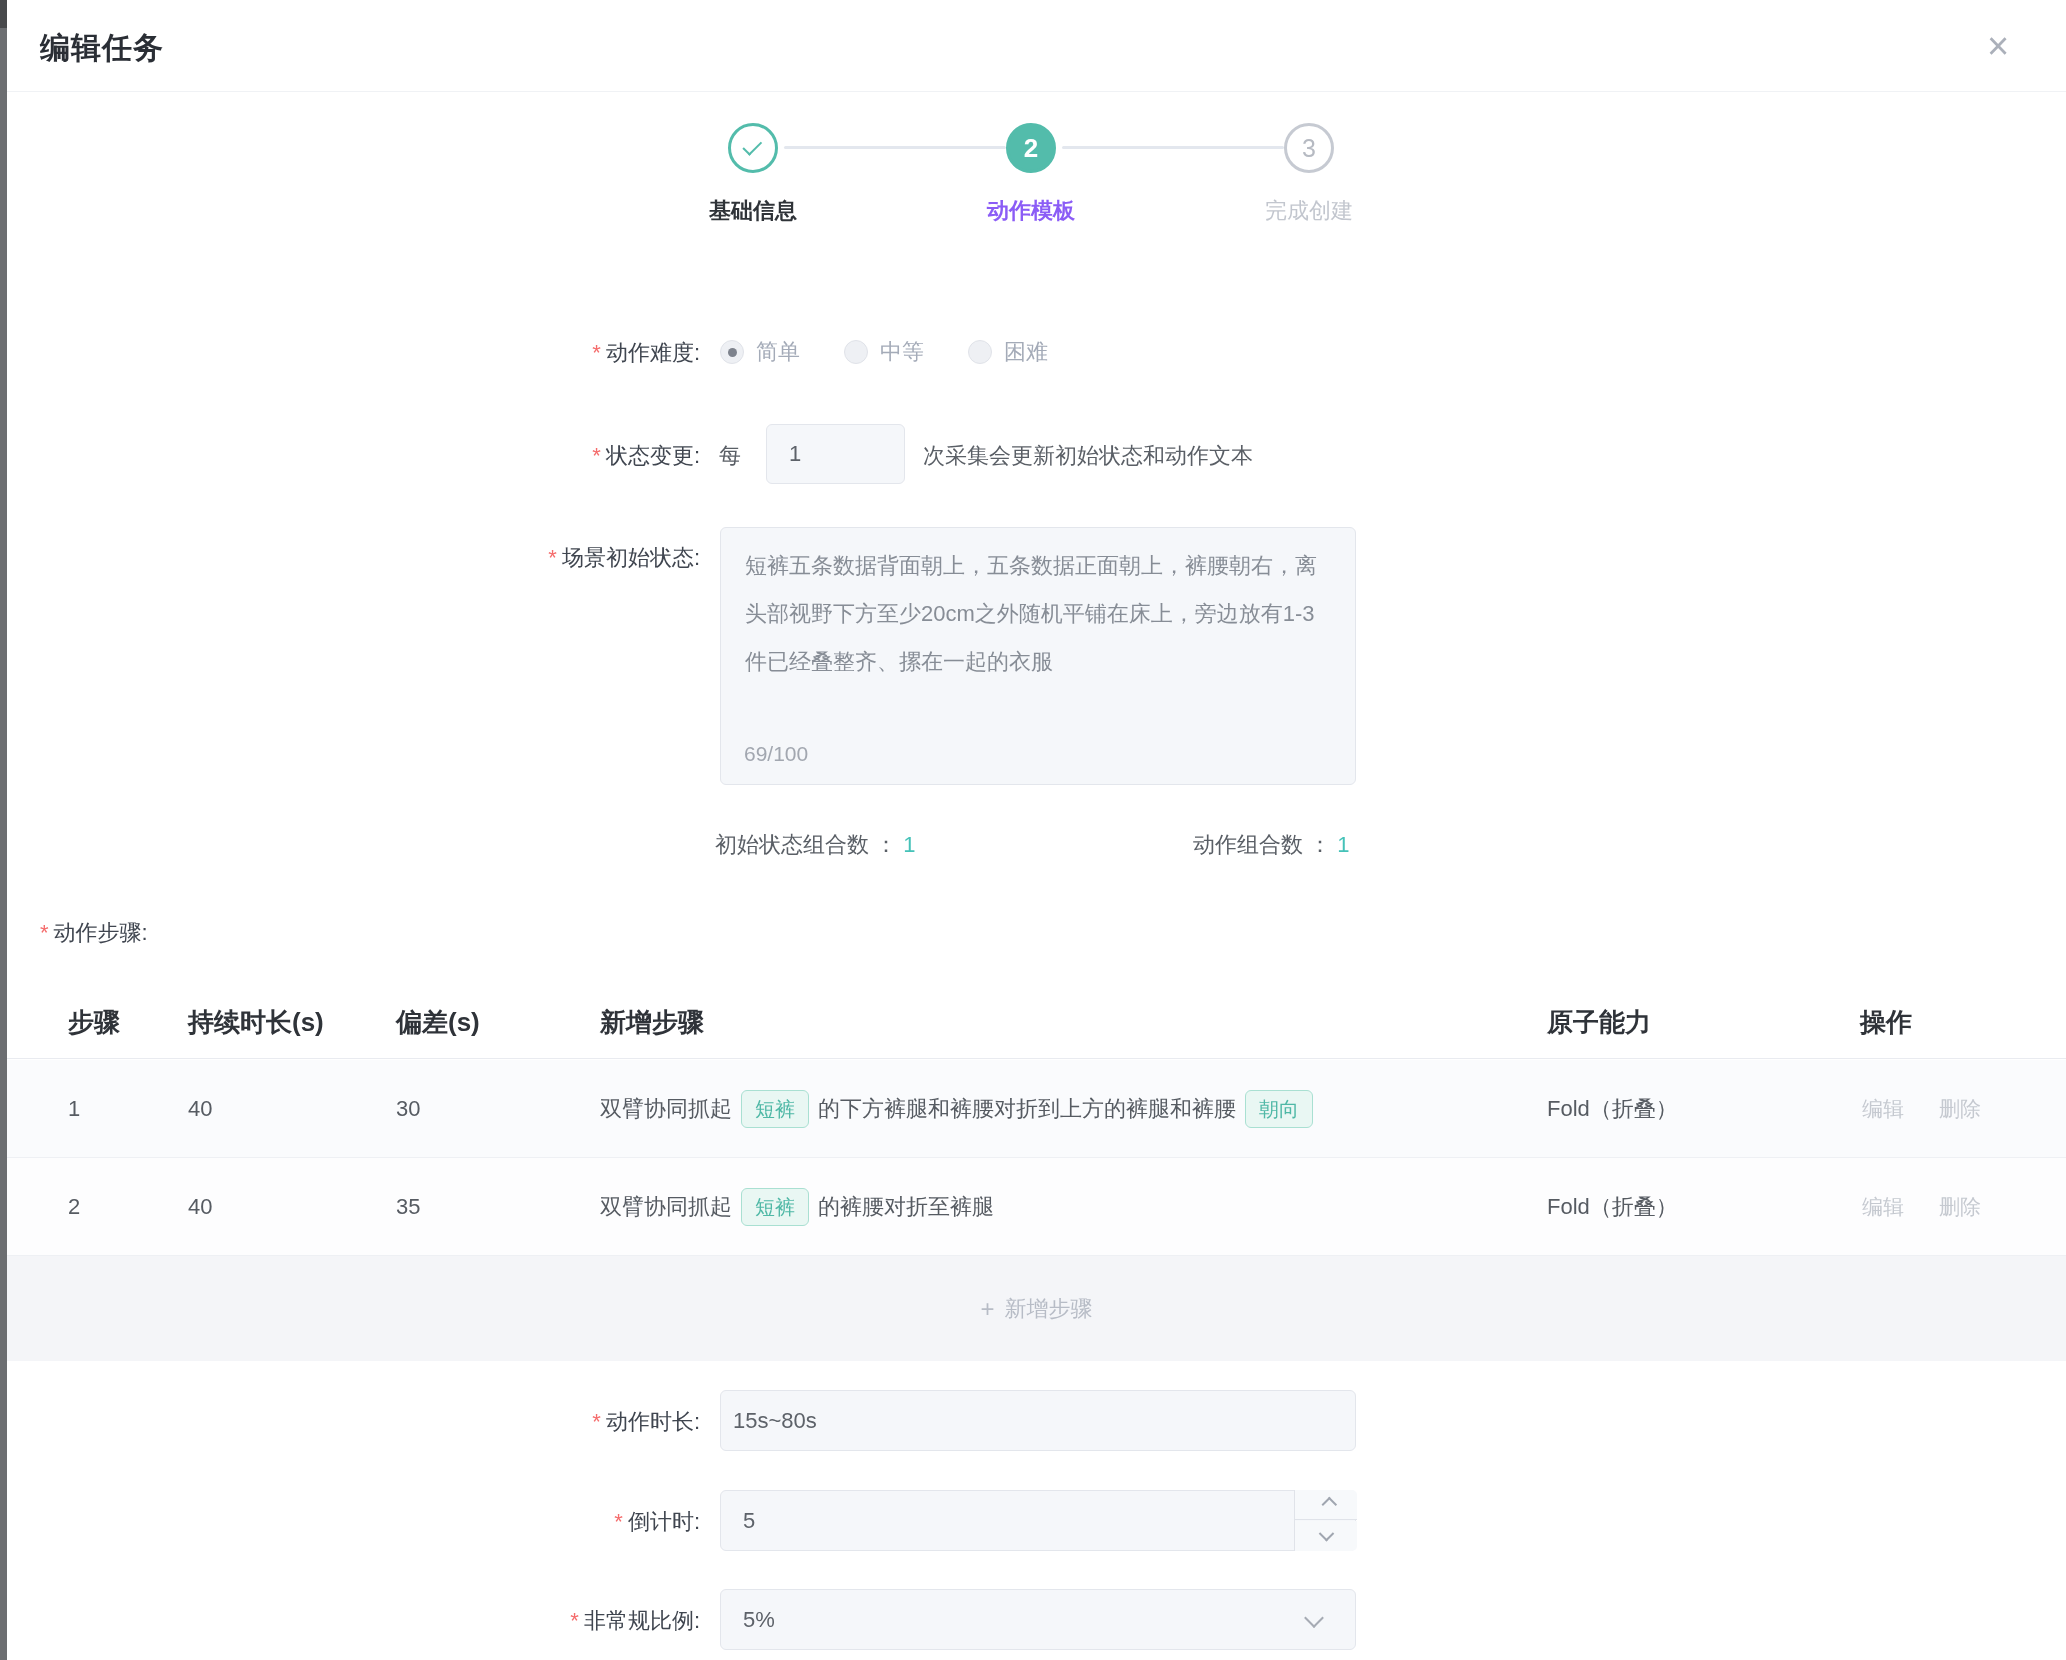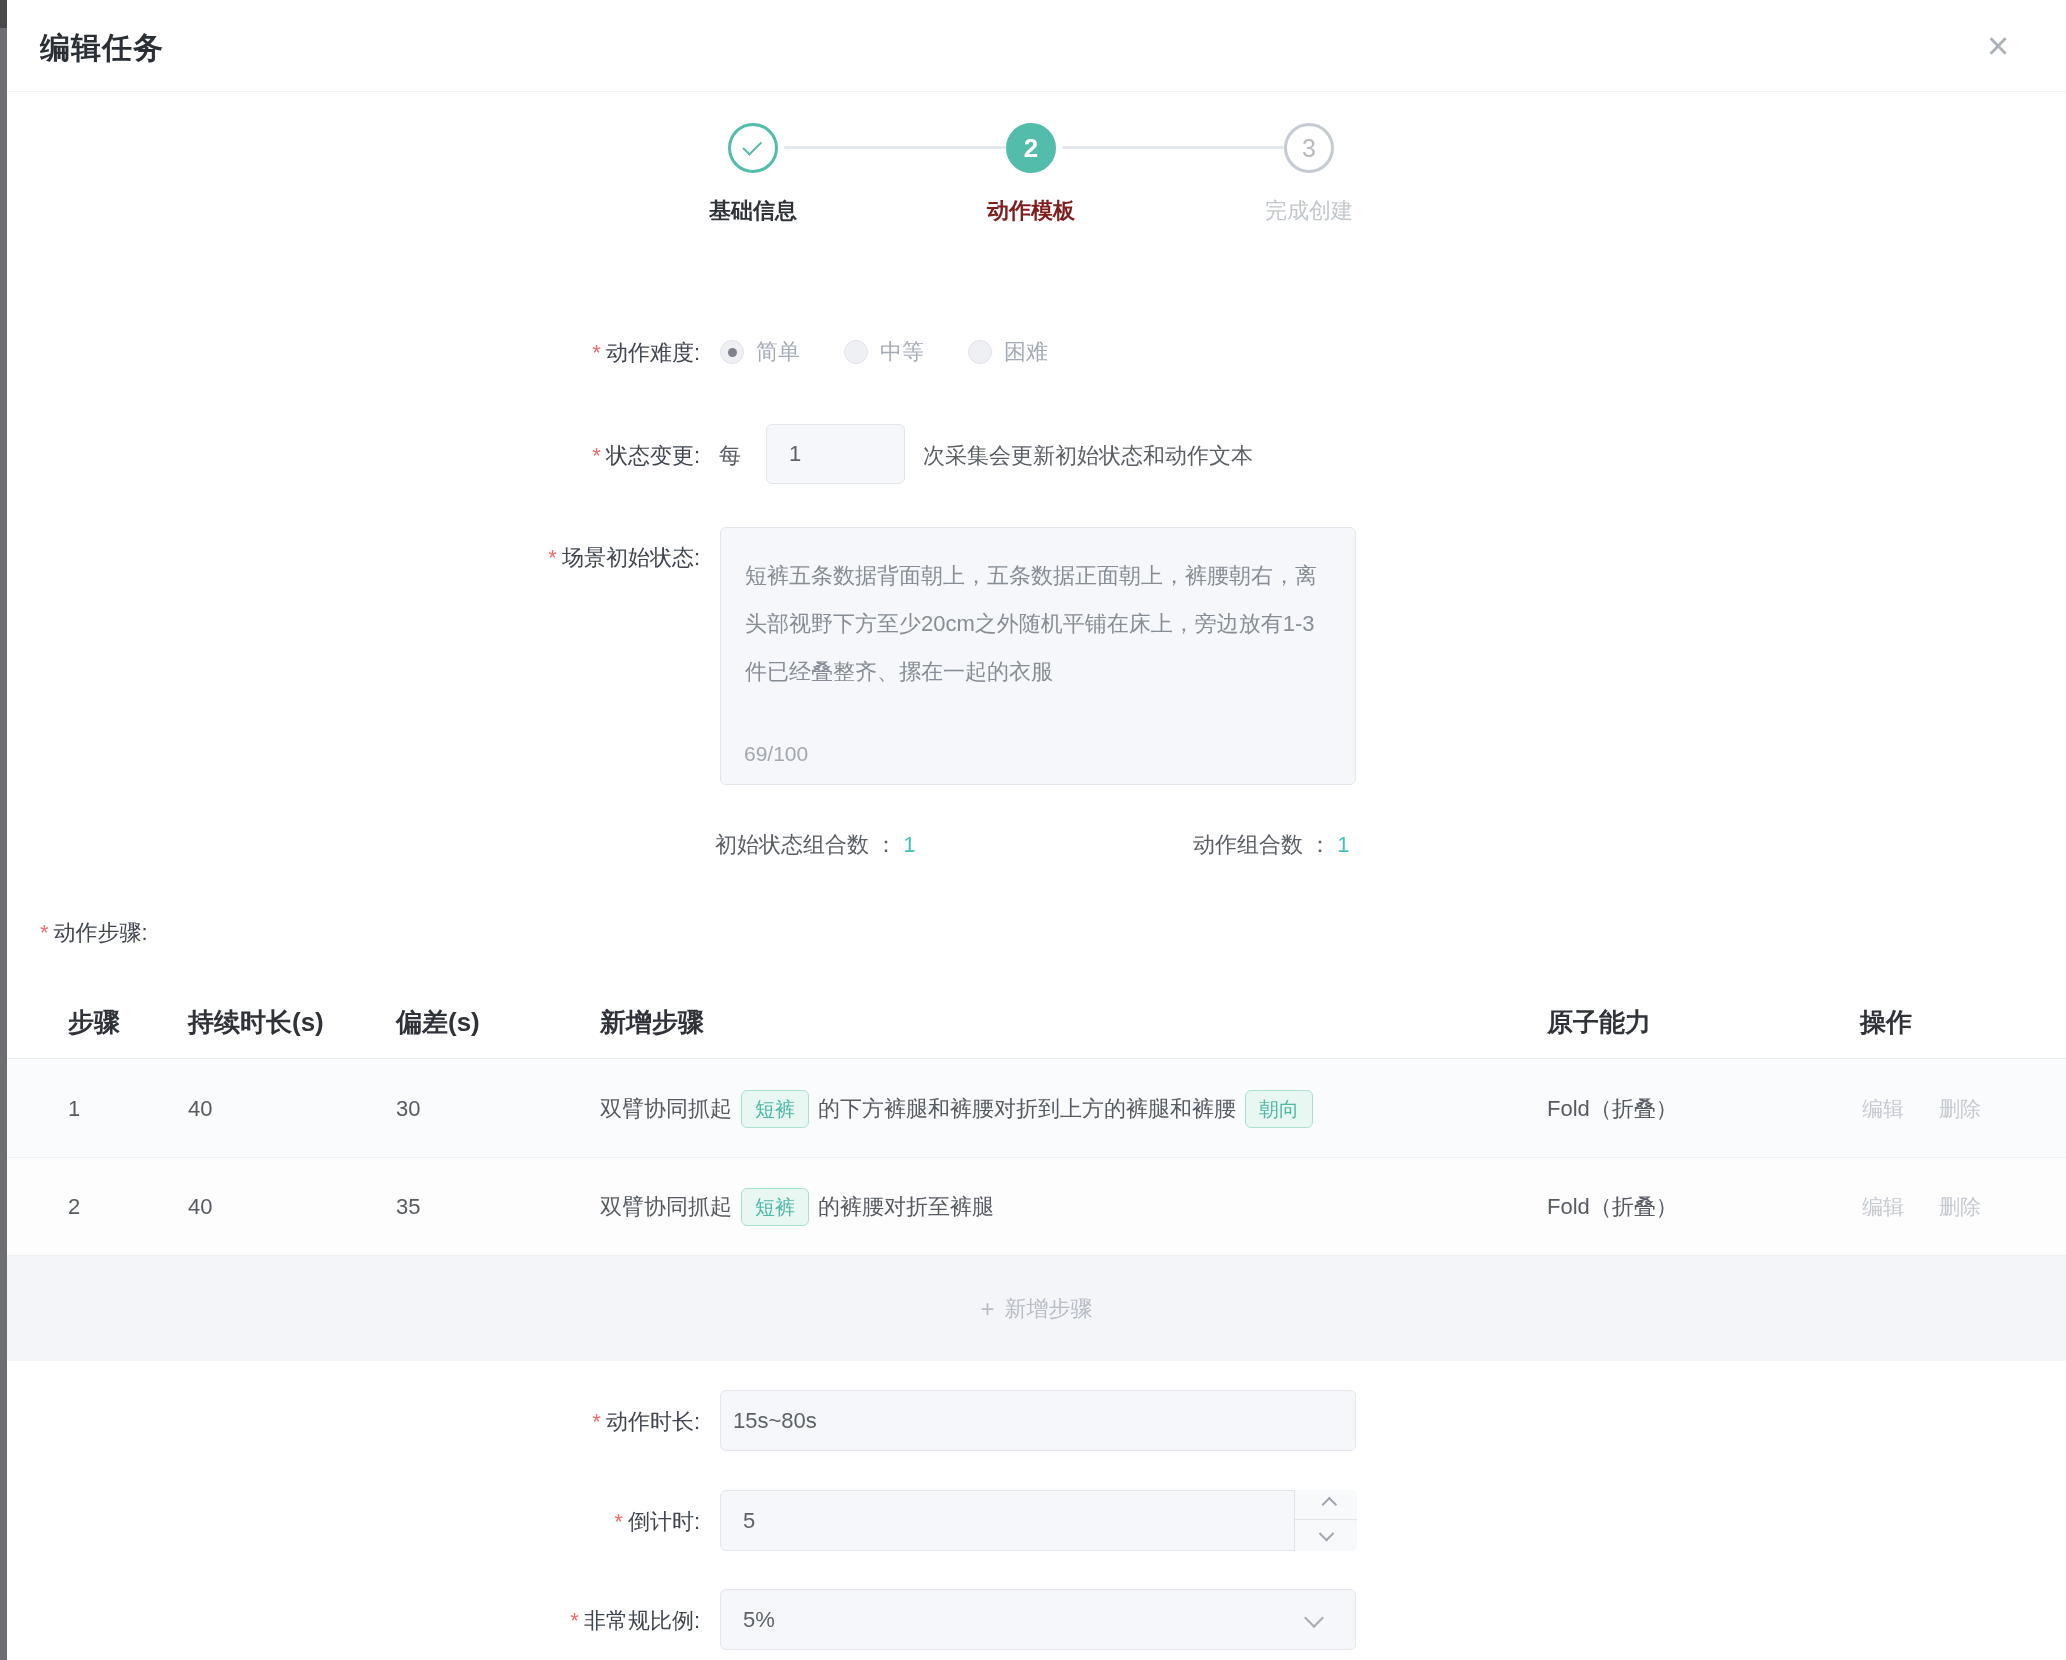--- a/index.html
+++ b/index.html
@@ -23,21 +23,21 @@
   .step-circle { position:absolute; top:123px; width:50px; height:50px; border-radius:50%; display:flex; align-items:center; justify-content:center; }
   .step-circle.done   { left:721px; background:#fff; border:3px solid #53bcab; }
   .step-circle.active { left:999px; background:#53bcab; border:3px solid #53bcab; color:#fff; font-size:26px; font-weight:700; }
   .step-circle.pending{ left:1277px; background:#fff; border:3px solid #c6cad2; color:#b6bac2; font-size:25px; font-weight:500; }
   .check-glyph { display:block; width:18px; height:10px; border-left:2.5px solid #53bcab; border-bottom:2.5px solid #53bcab; transform:rotate(-45deg) translate(1px,-2px); }
   .connector { position:absolute; top:146px; height:3px; background:#e3e7ee; border-radius:2px; }
   .conn-1 { left:777px; width:222px; }
   .conn-2 { left:1055px; width:222px; }
   .step-label { position:absolute; top:196px; width:220px; text-align:center; font-size:22px; }
   .step-label.done   { left:636px; color:#2f3338; font-weight:700; }
-  .step-label.active { left:914px; color:#7f1d1d; font-weight:700; }
+  .step-label.active { left:914px; color:#8b5cf6; font-weight:700; }
   .step-label.pending{ left:1192px; color:#c2c6ce; font-weight:400; }
 
   
   .req { color:#f56c6c; margin-right:5px; font-size:22px; }
   .form-label { position:absolute; left:0; width:693px; text-align:right; font-size:22px; color:#404650; }
   .fake-input { background:#f5f7fa; border:1px solid #e3e6ec; border-radius:6px; color:#5d6269; font-size:22px; }
 
   
   .row-difficulty { position:absolute; left:0; top:330px; width:100%; height:44px; }
   .row-difficulty .form-label { top:8px; }
@@ -50,21 +50,21 @@
   
   .row-state { position:absolute; left:0; top:424px; width:100%; height:62px; }
   .row-state .form-label { top:17px; }
   .state-prefix { position:absolute; left:712px; top:17px; font-size:22px; color:#5a5f66; }
   .state-input { position:absolute; left:759px; top:0; width:139px; height:60px; line-height:58px; padding-left:22px; }
   .state-suffix { position:absolute; left:916px; top:17px; font-size:22px; color:#5a5f66; }
 
   
   .row-scene { position:absolute; left:0; top:527px; width:100%; height:258px; }
   .row-scene .form-label { top:16px; }
-  .scene-textarea { position:absolute; left:713px; top:0; width:636px; height:258px; padding:24px 24px; color:#878d96; line-height:48px; overflow:hidden; }
+  .scene-textarea { position:absolute; left:713px; top:0; width:636px; height:258px; padding:14px 24px; color:#878d96; line-height:48px; overflow:hidden; }
   .scene-counter { position:absolute; left:737px; top:742px; font-size:21px; color:#a2a7b0; }
 
   
   .row-combos { position:absolute; left:0; top:830px; width:100%; height:32px; font-size:22px; }
   .combo-item { position:absolute; top:0; color:#5a5f66; }
   .combo-item .combo-value { color:#45c2b8; margin-left:6px; }
   .combo-initial { left:708px; }
   .combo-action { left:1186px; }
 
   

